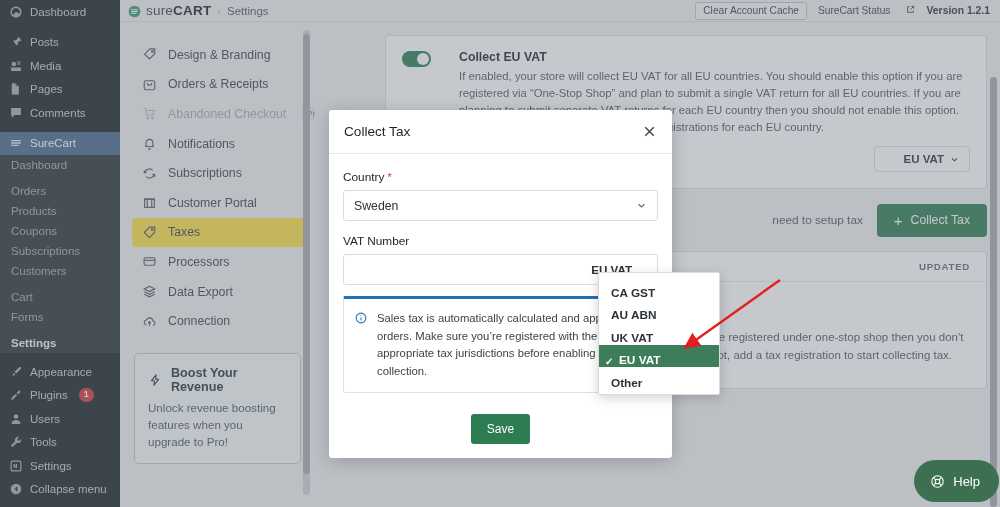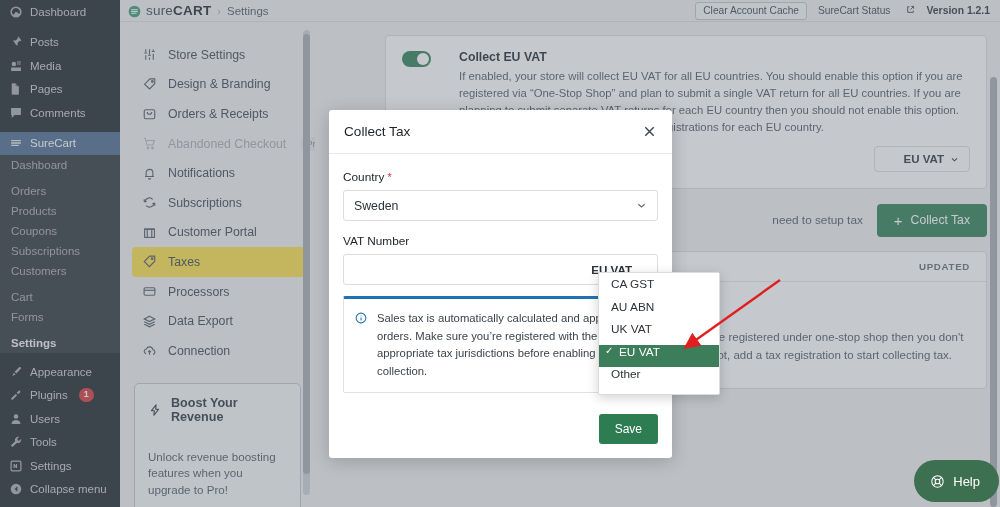--- a/index.html
+++ b/index.html
@@ -64,21 +64,21 @@
   .sc-nav-item .ico svg { width: 15px; height: 15px; display: block; }
   .pro-pill {
     font-size: 9.5px; color: #8c8f94; background: #e5e6e8;
     border-radius: 3px; padding: 1.5px 5px; margin-left: 4px;
   }
   .boost-card {
     margin: 17px 14px 0 14px; border: 1px solid #c3c4c7; border-radius: 5px;
     background: #f6f7f7; padding: 12px 13px 13px 13px;
   }
   .boost-head { display: flex; align-items: center; gap: 9px; font-size: 12.6px;
-                font-weight: bold; color: #2c3338; margin-bottom: 25px; }
+                font-weight: bold; color: #2c3338; margin-bottom: 6px; }
   .boost-head .ico { width: 14px; height: 14px; color: #2c3338; }
   .boost-head .ico svg { width: 14px; height: 14px; display: block; }
   .boost-text { font-size: 11.6px; color: #50575e; line-height: 1.45; }
   .nav-scroll {
     position: absolute; left: 303px; top: 30px; width: 7px; height: 465px;
     background: #cdd0d4; border-radius: 4px;
   }
   .nav-scroll .thumb {
     position: absolute; left: 0; top: 4px; width: 7px; height: 440px;
     background: #a7aaad; border-radius: 4px;
@@ -200,35 +200,35 @@
   }
   .fld-input .suffix { font-size: 11.6px; color: #2c3338; font-weight: bold; }
   .notice {
     margin-top: 11px; border: 1px solid #e0e1e3; border-top: 3px solid #2271b1;
     border-radius: 2px; background: #fff; display: flex; gap: 10px;
     padding: 11px 12px 12px 11px;
   }
   .notice .ico { width: 12px; height: 12px; flex: 0 0 12px; color: #2271b1; margin-top: 2px; }
   .notice .ico svg { width: 12px; height: 12px; display: block; }
   .notice p { font-size: 11.3px; color: #3c434a; line-height: 1.55; }
-  .modal-foot { padding: 11px 14px 14px 14px; display: flex; justify-content: flex-end; }
+  .modal-foot { padding: 11px 14px 14px 14px; display: flex; justify-content: center; }
   .modal-save {
     background: #2e7d52; color: #fff; font-size: 12px; border-radius: 3px;
     padding: 8px 16px;
   }
 
   
   .dropdown {
     position: absolute; left: 598px; top: 272px; width: 122px; z-index: 60;
     background: #fff; border: 1px solid #dcdcde; border-radius: 2px;
     box-shadow: 0 3px 12px rgba(0,0,0,.18); padding: 4px 0;
   }
   .dd-item {
-    height: 22.5px; display: flex; align-items: flex-start; padding: 0 8px 0 12px;
-    font-size: 11.8px; color: #2c3338;
+    height: 22.5px; display: flex; align-items: flex-end; padding: 0 8px 0 12px;
+    font-size: 11.8px; color: #2c3338; font-weight: bold;
   }
   .dd-item.sel { background: #3d7e5a; color: #fff; padding-left: 6px; }
   .dd-check { width: 11px; flex: 0 0 11px; font-size: 10px; margin-right: 3px; }
 
   
   .arrow { position: absolute; left: 676px; top: 277px; z-index: 70;
            pointer-events: none; }
 
   
   .help-fab {
@@ -405,29 +405,20 @@
             </svg></span>
       </span>
       <span class="ver">Version 1.2.1</span>
     </div>
   </header>
 
   <aside class="sc-nav">
     <div class="sc-nav-item">
       <span class="ico">
           <svg viewBox="0 0 20 20" fill="none" stroke="currentColor" stroke-width="1.5">
-            <path d="M5 3v4M5 11v6M10 3v7M10 14v3M15 3v2M15 9v8"></path>
-            <path d="M3 8h4M8 11h4M13 6h4"></path>
-          </svg>
-        </span>
-      <span>Store Settings</span>
-    </div>
-    <div class="sc-nav-item">
-      <span class="ico">
-          <svg viewBox="0 0 20 20" fill="none" stroke="currentColor" stroke-width="1.5">
             <path d="M10.5 2.5H17v6.5l-7 7-6.5-6.5z"></path>
             <circle cx="13.8" cy="6" r="1.1"></circle>
           </svg>
         </span>
       <span>Design &amp; Branding</span>
     </div>
     <div class="sc-nav-item">
       <span class="ico">
           <svg viewBox="0 0 20 20" fill="none" stroke="currentColor" stroke-width="1.5">
             <rect x="3" y="5" width="14" height="12" rx="2"></rect>

